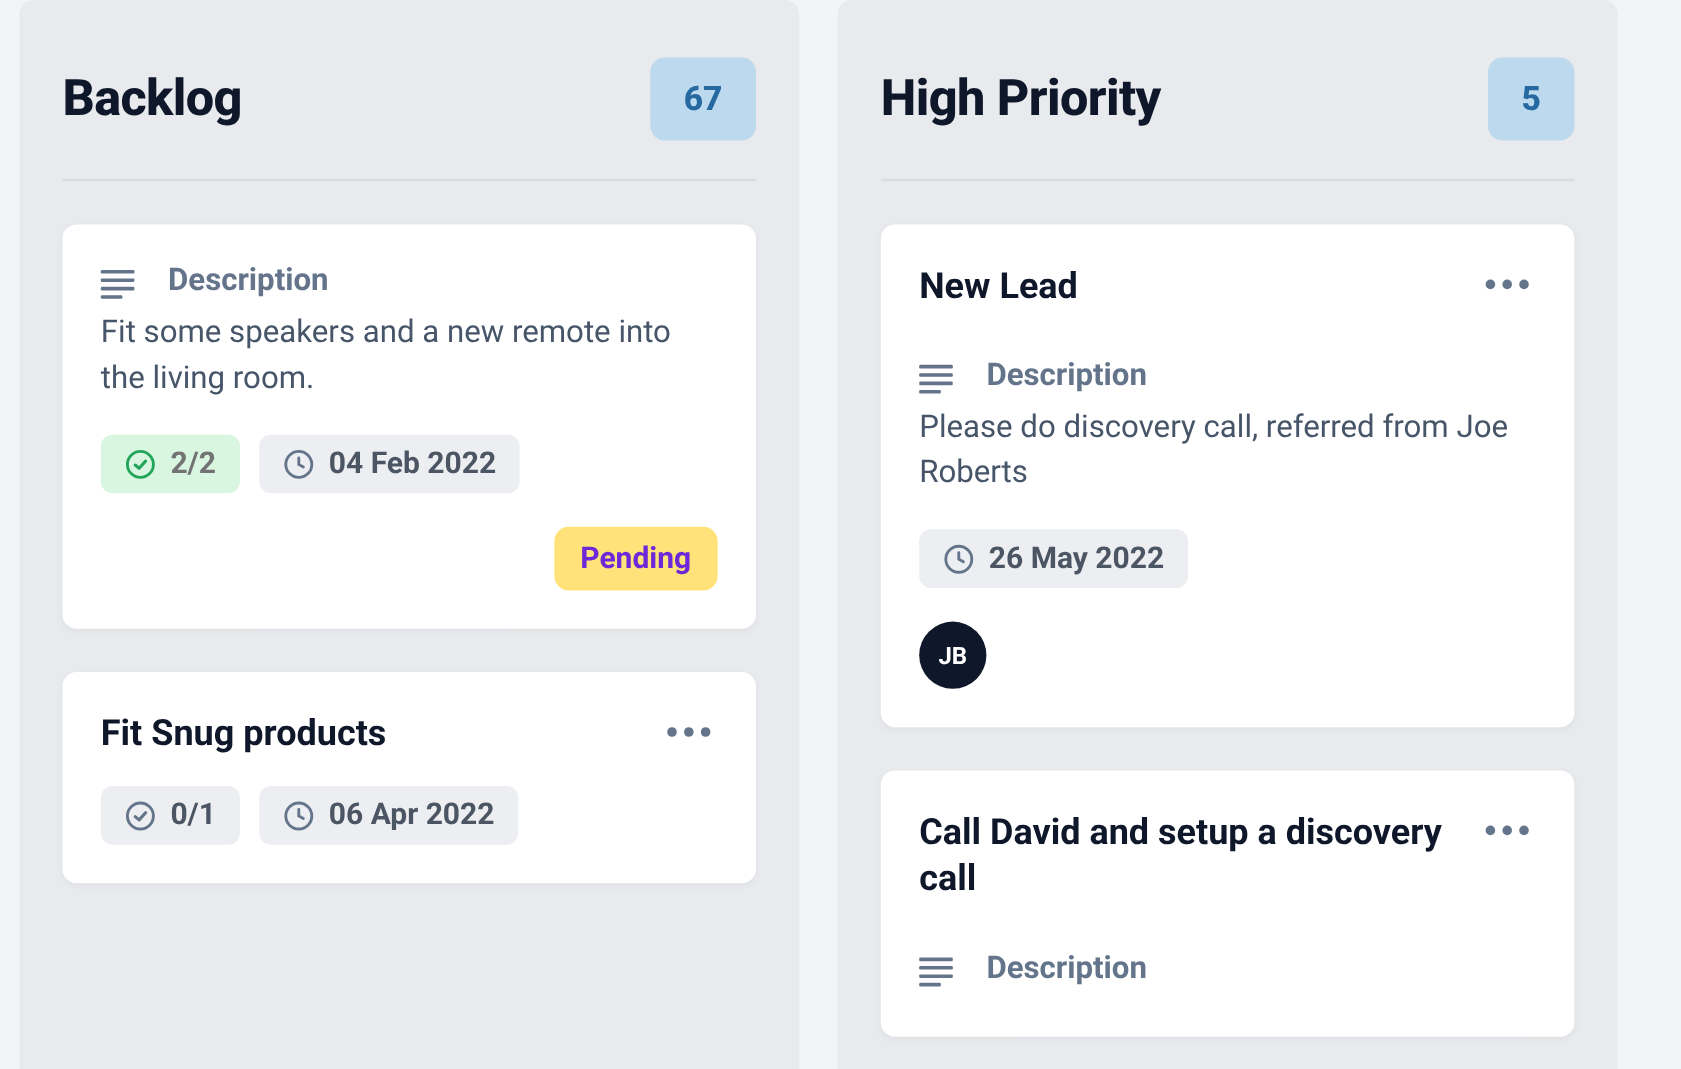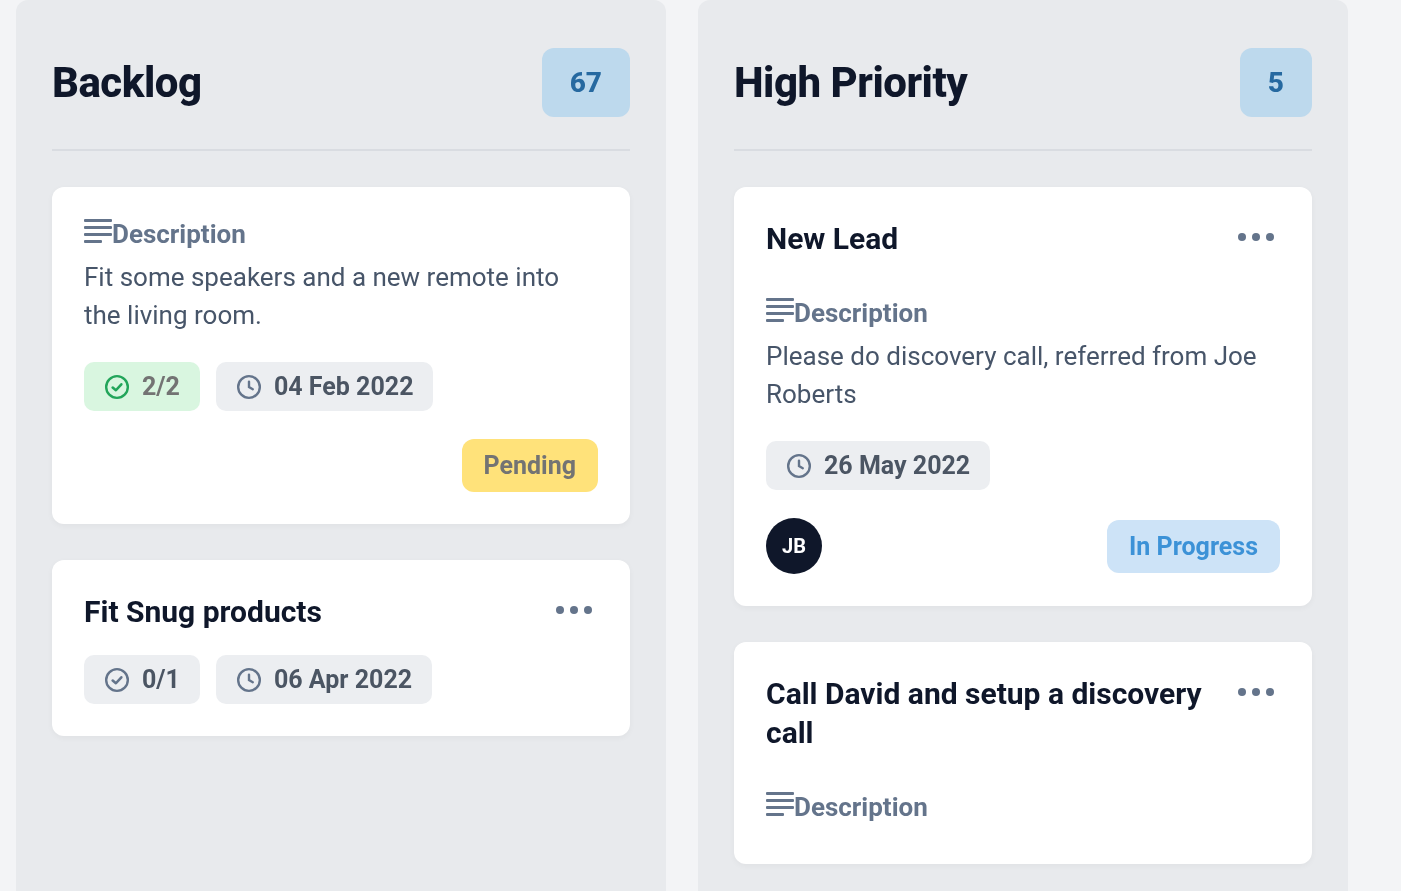--- a/index.html
+++ b/index.html
@@ -78,22 +78,22 @@
   margin-top: 8px;
 }
 .more-btn span {
   width: 8px;
   height: 8px;
   background: #64748b;
   border-radius: 50%;
 }
 .desc-label-row {
   display: flex;
-  align-items: flex-start;
-  gap: 0;
+  align-items: flex-end;
+  gap: 28px;
   margin-bottom: 10px;
 }
 .lines-icon {
   display: flex;
   flex-direction: column;
   gap: 4px;
 }
 .lines-icon span {
   height: 3px;
   background: #64748b;
@@ -139,21 +139,21 @@
   justify-content: space-between;
   align-items: center;
 }
 .status-row.right { justify-content: flex-end; }
 .status-tag {
   padding: 12px 22px;
   border-radius: 12px;
   font-size: 25px;
   font-weight: 700;
 }
-.tag-pending { background: #ffe27a; color: #737373; }
+.tag-pending { background: #ffe27a; color: #6d28d9; }
 .tag-progress { background: #cde3f7; color: #3c92d7; }
 .avatar {
   width: 56px;
   height: 56px;
   border-radius: 50%;
   background: #0f172a;
   color: #fff;
   font-size: 20px;
   font-weight: 700;
   display: flex;
@@ -264,21 +264,20 @@
         <div class="pill pill-gray">
           <svg width="26" height="26" viewBox="0 0 24 24" fill="none">
             <circle class="icon-circle" cx="12" cy="12" r="10" stroke-width="2.2"></circle>
             <path d="M12 7 V12 L15.5 14" stroke="#64748b" stroke-width="2.2" stroke-linecap="round"></path>
           </svg>
           <span>26 May 2022</span>
         </div>
       </div>
       <div class="status-row">
         <div class="avatar">JB</div>
-        <div class="status-tag tag-progress">In Progress</div>
       </div>
     </div>
 
     <div class="card">
       <div class="card-header">
         <div class="card-title">Call David and setup a discovery call</div>
         <div class="more-btn">
             <span></span>
             <span></span>
             <span></span>

